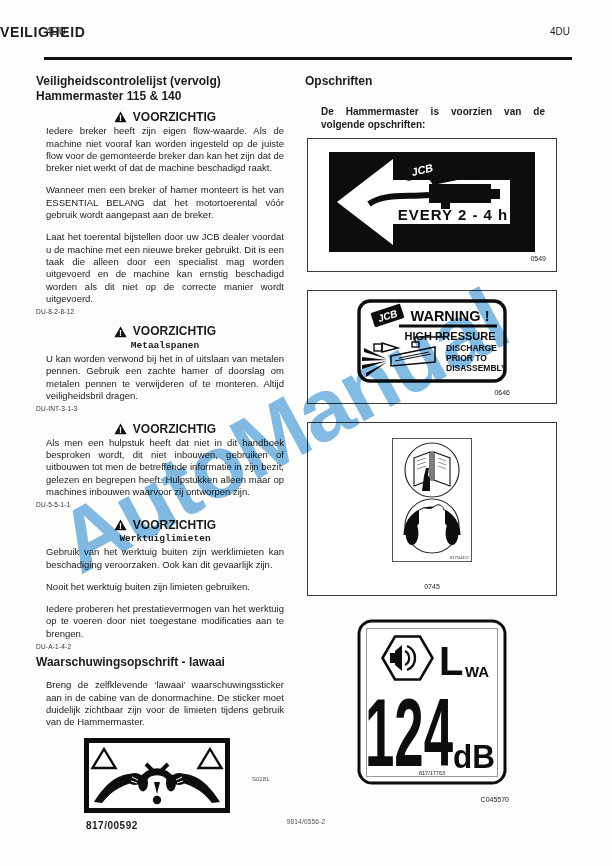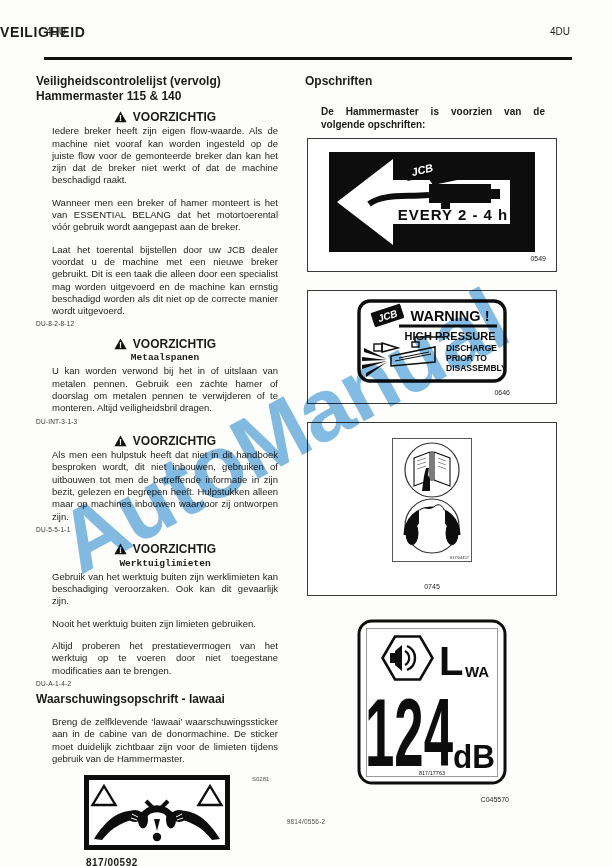--- a/index.html
+++ b/index.html
@@ -21,21 +21,21 @@
       pointer-events:none;z-index:9;}
 
   
   .col-left{position:absolute;left:36px;top:74px;width:258px;font-size:9.5px;
             line-height:12.3px;text-align:justify;}
   .h2{font-size:12px;font-weight:bold;line-height:15px;margin:0;text-align:left;}
   .caution-head{display:flex;justify-content:center;align-items:center;gap:6px;
                 font-weight:bold;font-size:12px;margin:7px 0 2px;}
   .caution-head svg{display:block;}
   .subt{text-align:center;font-weight:bold;font-size:9.5px;margin:0 0 1px;font-family:Liberation Mono, monospace;}
-  .para{margin:0 16px 10px;}
+  .para{margin:0 10px 10px;}
   .para.tight{margin-bottom:1px;}
   .du{font-size:6.5px;text-align:left;letter-spacing:.2px;margin:0 0 2px;color:#333;}
   .noise-title{}
   .sticker-wrap{margin:9px 0 0 48px;}
   .sticker-part{font-weight:bold;font-size:10px;margin:3px 0 0 50px;text-align:left;letter-spacing:.5px;}
   .s0281{position:absolute;left:252px;top:776px;font-size:6px;color:#555;}
 
   
   .col-right{position:absolute;left:305px;top:74px;width:256px;height:760px;}
   .col-right .h2{margin-bottom:7px;}
@@ -107,21 +107,21 @@
     <div class="caution-head">
       <svg width="13" height="12" viewBox="0 0 13 12">
         <polygon points="6.5,0.5 12.6,11.3 0.4,11.3" fill="#111"></polygon>
         <text x="6.5" y="10" font-size="9" font-weight="bold" fill="#fff" text-anchor="middle">!</text>
       </svg>
       <span>VOORZICHTIG</span>
     </div>
     <p class="subt">Werktuiglimieten</p>
     <p class="para">Gebruik van het werktuig buiten zijn werklimieten kan beschadiging veroorzaken. Ook kan dit gevaarlijk zijn.</p>
     <p class="para">Nooit het werktuig buiten zijn limieten gebruiken.</p>
-    <p class="para tight">Altijd proberen het prestatievermogen van het werktuig op te voeren door niet toegestane modificaties aan te brengen.</p>
+    <p class="para tight">Iedere proberen het prestatievermogen van het werktuig op te voeren door niet toegestane modificaties aan te brengen.</p>
     <p class="du">DU-A-1-4-2</p>
 
     <p class="h2 noise-title">Waarschuwingsopschrift - lawaai</p>
     <p class="para" style="margin-top:9px">Breng de zelfklevende ‘lawaai’ waarschuwingssticker aan in de cabine van de donormachine. De sticker moet duidelijk zichtbaar zijn voor de limieten tijdens gebruik van de Hammermaster.</p>
 
     <div class="sticker-wrap">
       <svg width="146" height="75" viewBox="0 0 146 75">
         <rect x="0" y="0" width="146" height="75" fill="#0d0d0d"></rect>
         <rect x="5" y="5" width="136" height="65" fill="#fff"></rect>
         <polygon points="20,11 31.5,30 8.5,30" fill="none" stroke="#0d0d0d" stroke-width="2.4"></polygon>

